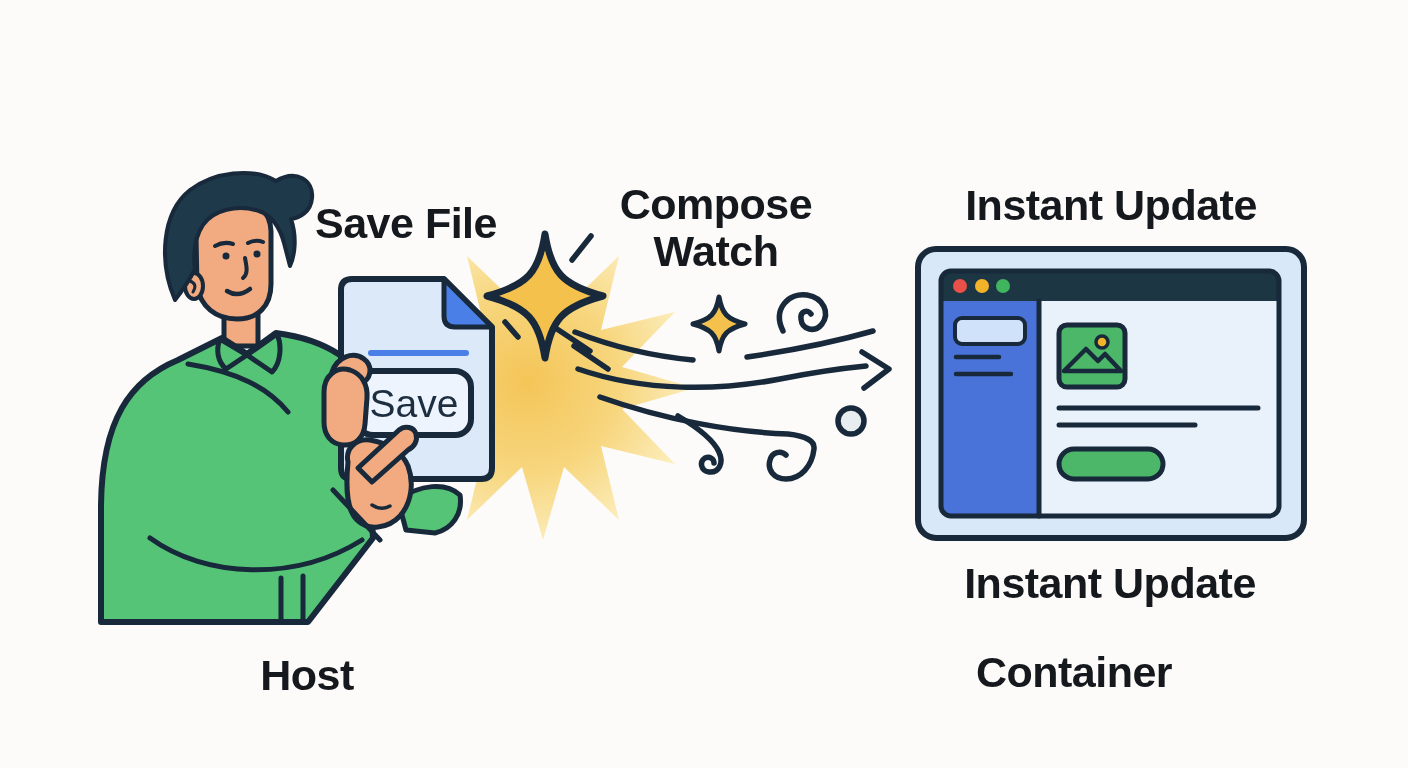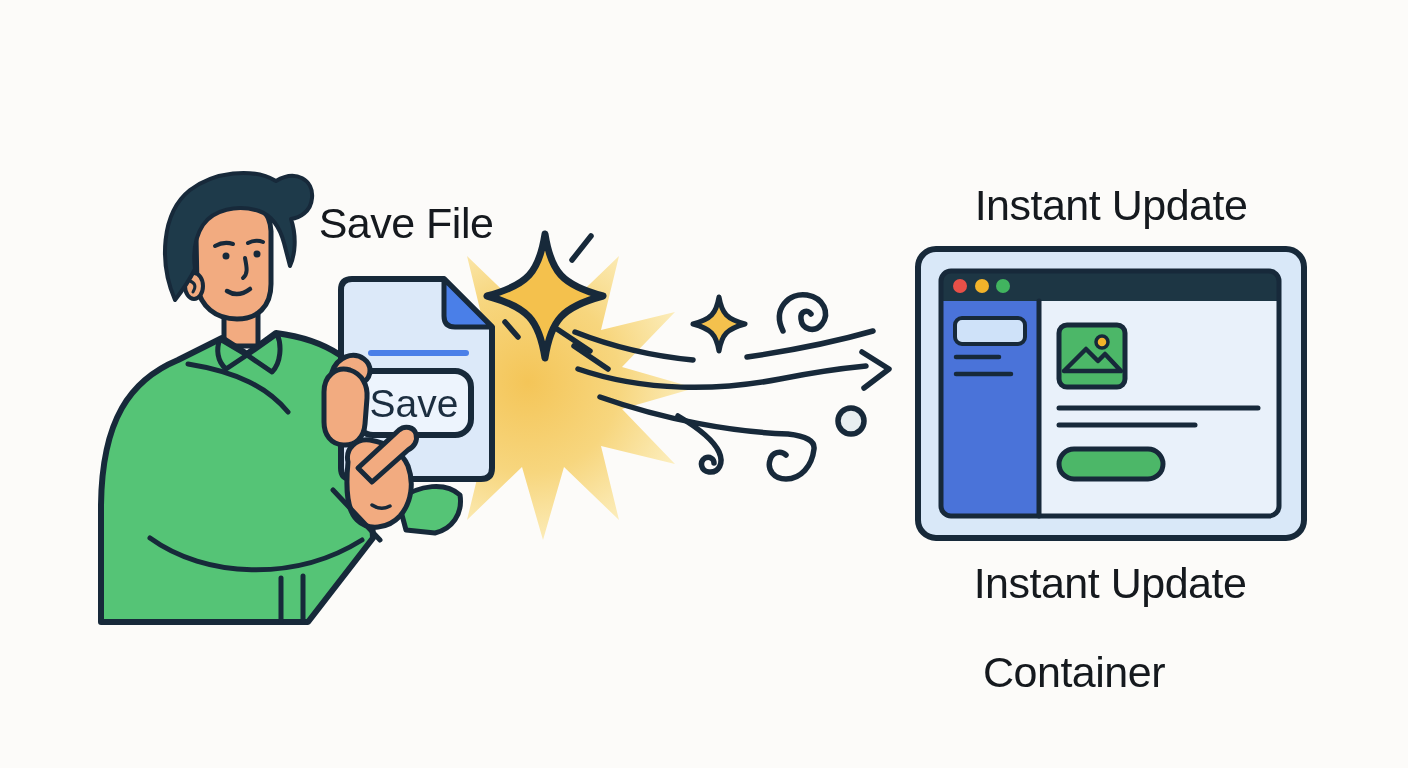--- a/index.html
+++ b/index.html
@@ -3,21 +3,21 @@
 <meta charset="utf-8">
 <style>
   html,body{margin:0;padding:0;background:#ffffff;}
   .scene{
     position:relative;width:1408px;height:768px;background:#fcfbf9;
     overflow:hidden;font-family:"Liberation Sans",sans-serif;
   }
   .scene svg{position:absolute;left:0;top:0;}
   .label{
     position:absolute;text-align:center;color:#15191e;
-    font-weight:400;font-size:43px;line-height:47px;letter-spacing:-0.5px;
+    font-weight:700;font-size:43px;line-height:47px;letter-spacing:-0.5px;
   }
   .lbl-save-file{left:306px;top:200px;width:200px;}
   .lbl-compose-watch{left:598px;top:181px;width:236px;}
   .lbl-instant-top{left:931px;top:182px;width:360px;}
   .lbl-instant-bottom{left:930px;top:560px;width:360px;}
   .lbl-host{left:207px;top:652px;width:200px;}
   .lbl-container{left:924px;top:649px;width:300px;}
   .save-text{font-family:"Liberation Sans",sans-serif;font-weight:500;}
 </style>
 </head>
@@ -142,17 +142,19 @@
       <g stroke="#17293a" stroke-width="5" stroke-linecap="round">
         <path d="M 1059 408 L 1258 408"></path>
         <path d="M 1059 425 L 1195 425"></path>
       </g>
       <rect x="1059" y="449" width="104" height="30" rx="15" fill="#4cb768" stroke="#17293a" stroke-width="5"></rect>
     </g>
   </g>
 </svg>
 
 <div class="label lbl-save-file">Save File</div>
+<div class="label lbl-compose-watch">Compose Watch</div>
 <div class="label lbl-instant-top">Instant Update</div>
 <div class="label lbl-instant-bottom">Instant Update</div>
+<div class="label lbl-host">Host</div>
 <div class="label lbl-container">Container</div>
 
 </div>
 
 </body></html>

